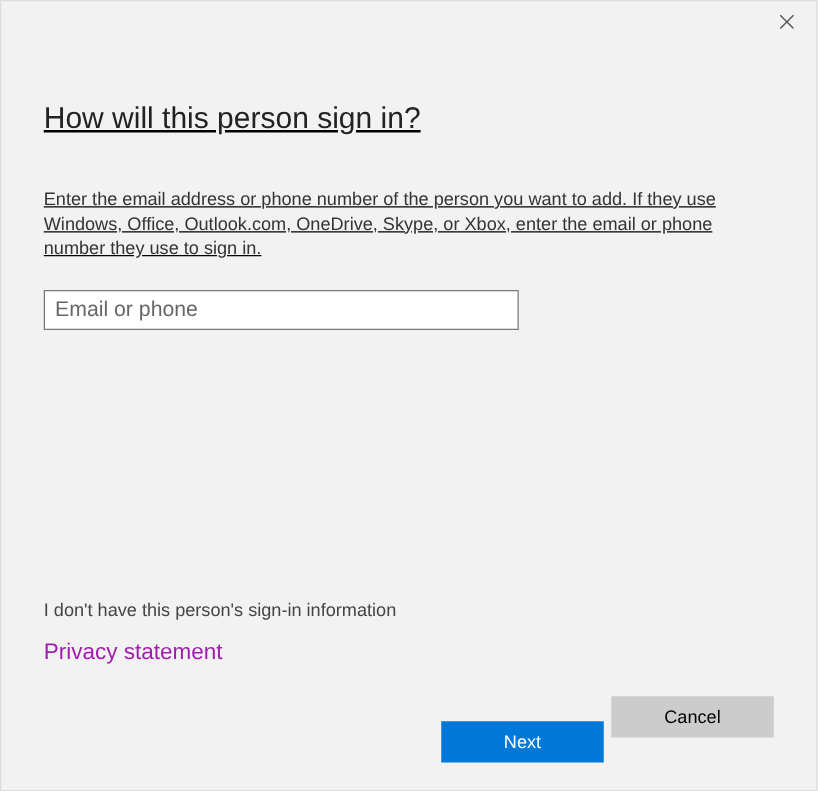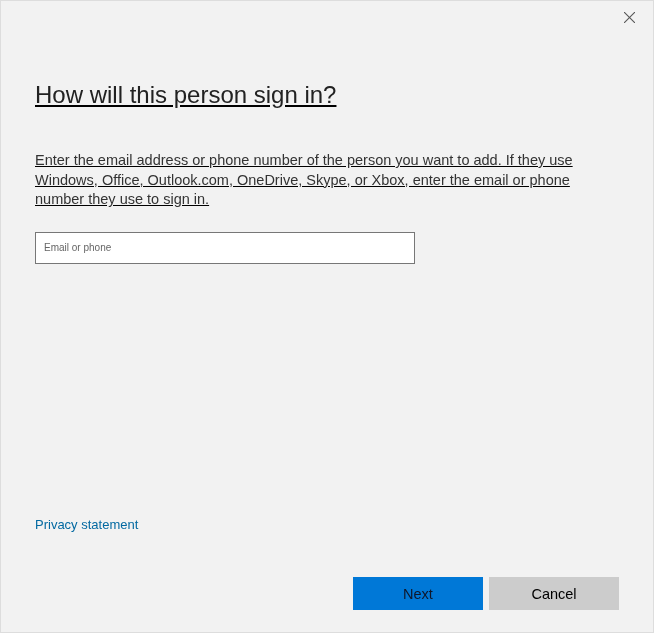--- a/index.html
+++ b/index.html
@@ -53,63 +53,64 @@
       color: #333;
       line-height: 1.35;
       margin-bottom: 22px;
       margin-top: 42px;
     }
     .email-input {
       width: 380px;
       height: 32px;
       border: 1px solid #777;
       background: #fff;
-      font-size: 10px;
+      font-size: 17px;
       padding: 0 8px;
       color: #4d7c0f;
       outline: none;
     }
     .email-input::placeholder {
       color: #666;
     }
     .links-section {
       position: absolute;
       left: 34px;
       bottom: 100px;
     }
     .no-info {
       font-size: 14.5px;
       color: #444;
       margin-bottom: 14px;
       display: block;
     }
     .privacy {
-      font-size: 13px;
-      color: #0369a1;
+      font-size: 18px;
+      color: #a21caf;
       cursor: pointer;
       display: block;
     }
     .footer {
       position: absolute;
       right: 34px;
       bottom: 22px;
       display: flex;
       gap: 6px;
     }
     .btn {
       width: 130px;
       height: 33px;
       border: none;
       font-size: 14.5px;
       cursor: pointer;
       font-family: inherit;
     }
     .btn-primary {
       background: #0078d7;
-      color: #0f172a;
+      color: #ffffff;
+      margin-top: 20px;
     }
     .btn-secondary {
       background: #cccccc;
       color: #000;
     }
   </style>
 </head>
 <body>
 
 <div class="titlebar">
@@ -121,19 +122,20 @@
   </div>
 </div>
 
 <div class="content">
   <h1 class="heading">How will this person sign in?</h1>
   <p class="description">Enter the email address or phone number of the person you want to add. If they use Windows, Office, Outlook.com, OneDrive, Skype, or Xbox, enter the email or phone number they use to sign in.</p>
   <input type="text" class="email-input" placeholder="Email or phone" style="">
 </div>
 
 <div class="links-section">
+  <span class="no-info">I don't have this person's sign-in information</span>
   <span class="privacy">Privacy statement</span>
 </div>
 
 <div class="footer">
   <button class="btn btn-primary">Next</button>
   <button class="btn btn-secondary">Cancel</button>
 </div>
 
 </body></html>

